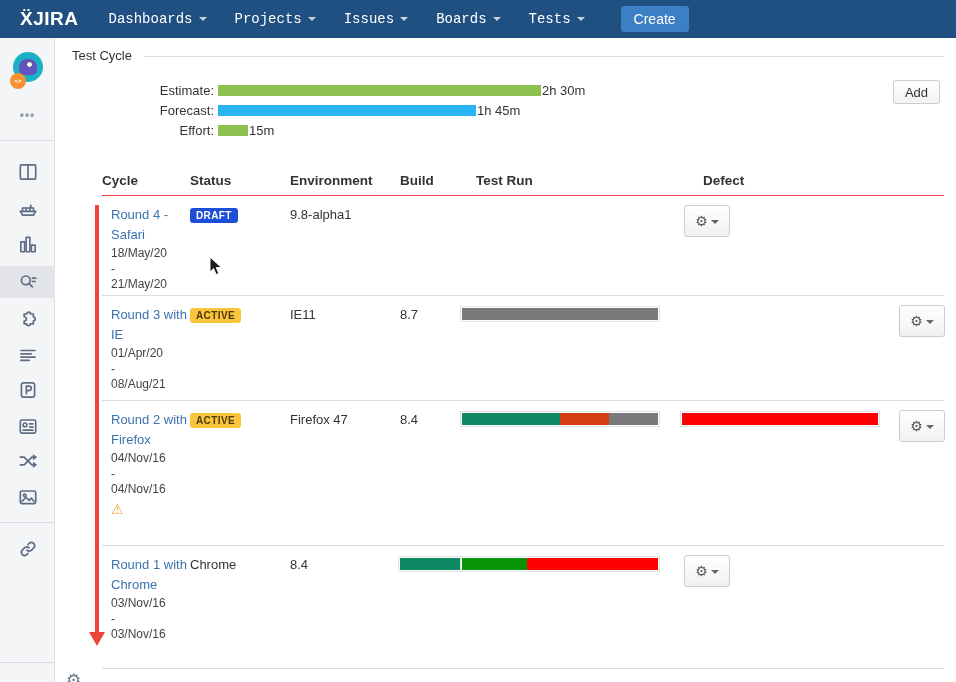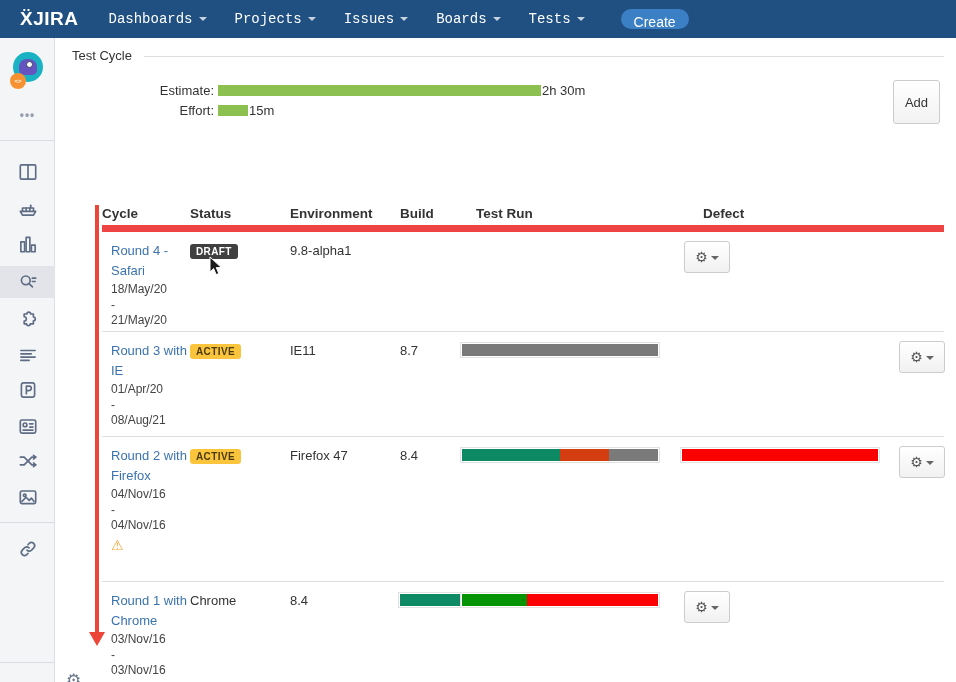--- a/index.html
+++ b/index.html
@@ -12,21 +12,21 @@
     background:#205081; display:flex; align-items:center; padding-left:20px; }
   .logo { color:#fff; font-weight:bold; font-size:19px; letter-spacing:.5px;
     display:flex; align-items:baseline; cursor:default; }
   .nav-menu { display:flex; margin-left:16px;font-family:Liberation Mono, monospace; }
   .nav-item { color:#fff; font-size:14px; padding:6px 14px; display:flex;
     align-items:center; cursor:pointer; }
   .caret { display:inline-block; width:0; height:0; margin-left:6px;
     border-left:4px solid transparent; border-right:4px solid transparent;
     border-top:4px solid rgba(255,255,255,.75); }
   .create-btn { margin-left:22px; background:#3b7fc4; color:#fff; border:none;
-    font-size:14px; padding:5px 13px; height:20px; border-radius:10px; cursor:pointer;
+    font-size:14px; padding:5px 13px; height:26px; border-radius:3px; cursor:pointer;
     font-family:inherit; }
 
   
   .rail { position:absolute; top:38px; left:0; width:55px; height:644px;
     background:#f4f5f7; border-right:1px solid #dcdfe4; }
   .avatar { position:absolute; left:13px; top:14px; width:30px; height:30px;
     border-radius:50%; background:#18b2c3; cursor:pointer; }
   .avatar .blob { position:absolute; left:6px; top:7px; width:18px; height:16px;
     border-radius:8px 8px 5px 5px; background:#6554c0; }
   .avatar .eye { position:absolute; left:13px; top:9px; width:7px; height:7px;
@@ -50,28 +50,28 @@
   .page-title { font-size:13px; font-weight:normal; color:#333; white-space:nowrap; }
   .title-rule { flex:1; height:1px; background:#ddd; margin-left:12px; margin-top:2px; }
 
   
   .summary { position:absolute; top:80px; left:0; }
   .sumrow { display:flex; align-items:center; height:20px; }
   .sumlabel { width:218px; text-align:right; font-size:13px; color:#333; padding-right:4px; }
   .sumbar { height:11px; }
   .sumval { font-size:13px; color:#333; margin-left:1px; }
 
-  .add-btn { position:absolute; top:80px; right:16px; width:47px; height:44px;
+  .add-btn { position:absolute; top:80px; right:16px; width:47px; height:24px;
     background:linear-gradient(#ffffff,#f2f2f2); border:1px solid #ccc; border-radius:3px;
     font-size:13px; color:#333; cursor:pointer; font-family:inherit; }
 
   
   .tbl { position:absolute; top:165px; left:102px; right:12px; }
   .thead, .trow { display:grid; grid-template-columns:86px 100px 110px 62px 220px 215px 1fr; }
-  .thead { height:31px; border-bottom:7px solid #ef4444; align-items:center;margin-top:36px; }
+  .thead { height:31px; border-bottom:1px solid #ef4444; align-items:center; }
   .th { font-size:13.5px; font-weight:bold; color:#333; }
   .th.pad16 { padding-left:16px; } .th.pad23 { padding-left:23px; } .th.pad2 { padding-left:2px; }
   .trow { border-bottom:1px solid #ddd; }
   .cell { padding-top:9px; font-size:13px; color:#333; line-height:20px; }
   .c-cycle { padding-left:9px; }
   .cycle-link { color:#3b73af; text-decoration:none; font-size:13px; line-height:20px;
     display:block; cursor:pointer; }
   .dates { font-size:12px; color:#444; line-height:15.5px; margin-top:1px; }
   .dates span { display:block; }
   .warn { font-size:14px; color:#f5a12b; line-height:18px; margin-top:2px; }
@@ -231,20 +231,25 @@
   <span class="title-rule"></span>
 </div>
 
 <div class="summary">
   <div class="sumrow">
     <span class="sumlabel">Estimate:</span>
     <span class="sumbar" style="background: rgb(140, 193, 82); width: 323px;"></span>
     <span class="sumval">2h 30m</span>
   </div>
   <div class="sumrow">
+    <span class="sumlabel">Forecast:</span>
+    <span class="sumbar" style="background: rgb(42, 180, 242); width: 258px;"></span>
+    <span class="sumval">1h 45m</span>
+  </div>
+  <div class="sumrow">
     <span class="sumlabel">Effort:</span>
     <span class="sumbar" style="background: rgb(140, 193, 82); width: 30px;"></span>
     <span class="sumval">15m</span>
   </div>
 </div>
 
 <button class="add-btn">Add</button>
 
 <div class="tbl">
   <div class="thead">
@@ -259,21 +264,21 @@
 
   <div class="trow r1">
     <div class="cell c-cycle">
       <a class="cycle-link">Round 4 - Safari</a>
       <div class="dates">
         <span>18/May/20</span>
         <span>-</span>
         <span>21/May/20</span>
       </div>
     </div>
-    <div class="cell"><span class="badge" style="background: #404040; color: rgb(255, 255, 255);">DRAFT</span></div>
+    <div class="cell"><span class="badge" style="background: #1d4ed8; color: rgb(255, 255, 255);">DRAFT</span></div>
     <div class="cell c-build">9.8-alpha1</div>
     <div class="cell">
         <div class="bar"></div>
       </div>
     <div class="cell">
         <div class="bar"></div>
       </div>
     <div class="cell c-act"><button class="gear-btn"><span>⚙</span><i class="dcaret"></i></button></div>
   </div>
 

